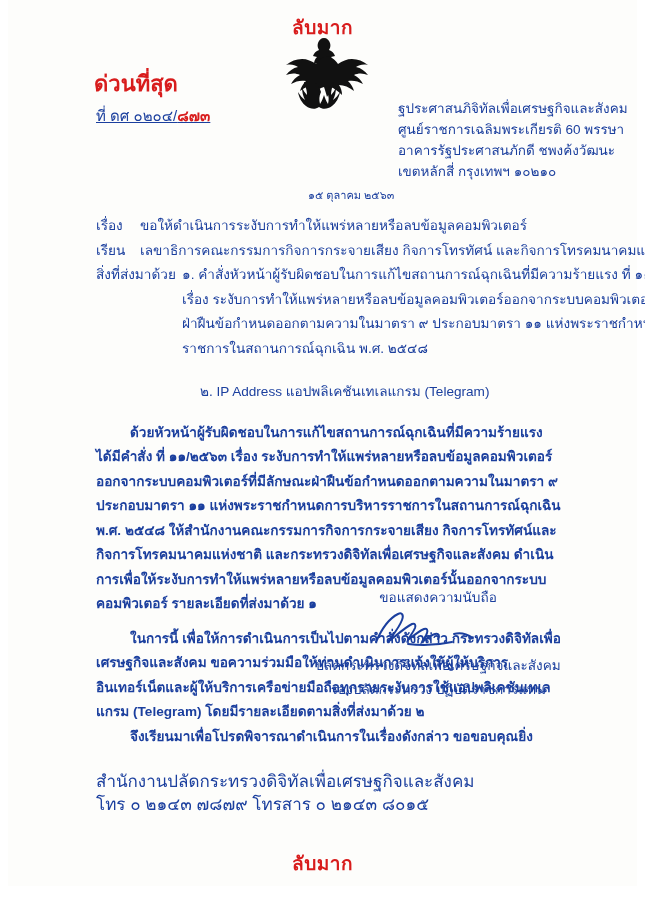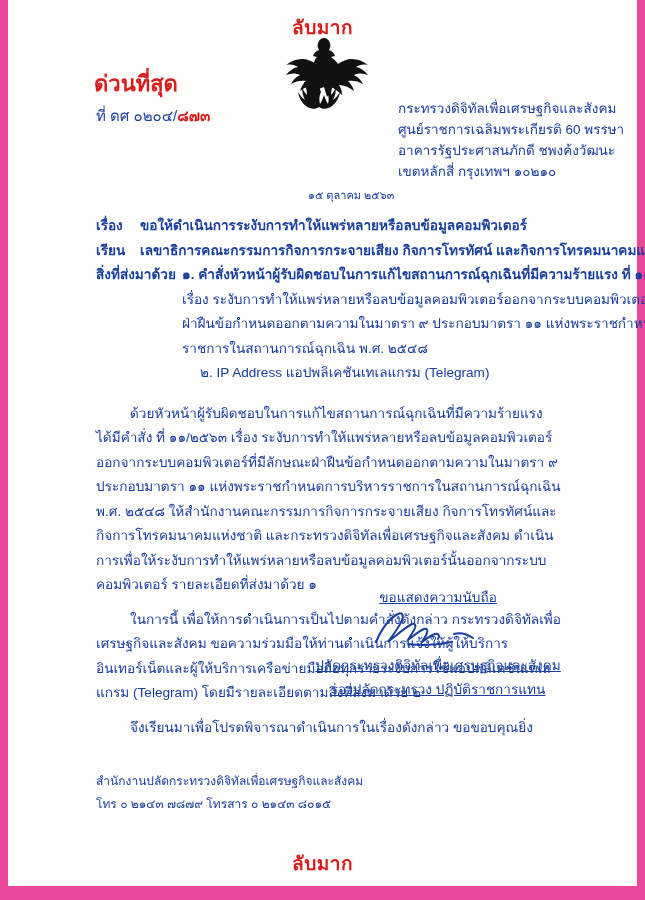--- a/index.html
+++ b/index.html
@@ -10,21 +10,21 @@
   body {
     width: 645px;
     height: 900px;
     overflow: hidden;
     font-family: "Liberation Sans", sans-serif;
   }
   .page {
     position: relative;
     width: 645px;
     height: 900px;
-    background: #ec4899;
+    background: #ffffff;
     box-sizing: border-box;
     padding: 0;
   }
   .sheet {
     position: absolute;
     left: 8px;
     top: 0px;
     width: 629px;
     height: 886px;
     background: #fdfdfb;
@@ -55,20 +55,21 @@
     color: #d81c1c;
     font-weight: bold;
     font-size: 22px;
   }
   .docnum {
     position: absolute;
     left: 88px;
     top: 104px;
     color: #1b3f9e;
     font-size: 15px;
+    text-decoration: underline;
   }
   .docnum .stamp {
     color: #d81c1c;
     font-weight: bold;
   }
   .garuda {
     position: absolute;
     left: 262px;
     top: 36px;
     width: 108px;
@@ -92,49 +93,48 @@
   }
   .body {
     position: absolute;
     left: 88px;
     top: 214px;
     width: 466px;
     color: #1b3f9e;
     font-size: 13.6px;
     line-height: 24.5px;
   }
-  .row { display: block; white-space: nowrap; font-weight: bold; }
+  .row { display: block; white-space: nowrap; }
   .lbl { display: inline-block; }
-  .para { text-indent: 34px; }
+  .para { text-indent: 34px; font-weight: bold; }
   .attach-line { padding-left: 86px; white-space: nowrap; }
-  .attach-line2 { padding-left: 104px; white-space: nowrap; }
+  .attach-line2 { padding-left: 104px; white-space: nowrap; margin-top: 19px; }
   .sign-block {
     position: absolute;
     left: 300px;
     top: 586px;
     width: 260px;
     text-align: center;
     color: #1b3f9e;
     font-size: 13.6px;
     line-height: 24px;
-    text-decoration: underline;
   }
   .signature {
     position: absolute;
     left: 360px;
     top: 608px;
     width: 130px;
     height: 42px;
   }
   .footer {
     position: absolute;
     left: 88px;
     top: 770px;
     color: #1b3f9e;
-    font-size: 12px;
+    font-size: 17px;
     line-height: 23px;
   }
   .footer div { white-space: nowrap; }
 </style>
 </head>
 <body>
 
 <div class="page">
   <div class="sheet">
 
@@ -148,21 +148,21 @@
 
     <svg class="garuda" viewBox="0 0 108 74">
       <g fill="#111">
         <path d="M54 2c3 0 5 2 6 5 1 3 0 5-1 7 3 1 5 3 6 6l-4 1c2 2 3 4 3 7l-5-1c1 3 0 6-2 8l-3-3-3 3c-2-2-3-5-2-8l-5 1c0-3 1-5 3-7l-4-1c1-3 3-5 6-6-1-2-2-4-1-7 1-3 3-5 6-5z"></path>
         <path d="M54 20c6 0 11 3 14 8 4-3 9-5 14-5 6 0 11 2 16 6-5-1-9 0-12 2 5 1 9 4 12 8-5-2-10-2-14 0 4 2 7 5 9 9-5-3-10-4-15-3 3 3 5 6 6 10-5-4-10-6-15-6 2 3 3 6 3 10-4-4-8-7-12-8 0 4-1 7-3 10-1-4-2-7-3-10-4 1-8 4-12 8 0-4 1-7 3-10-5 0-10 2-15 6 1-4 3-7 6-10-5-1-10 0-15 3 2-4 5-7 9-9-4-2-9-2-14 0 3-4 7-7 12-8-3-2-7-3-12-2 5-4 10-6 16-6 5 0 10 2 14 5 3-5 8-8 14-8z"></path>
         <path d="M44 46c3 2 6 6 7 10-2 4-2 8-1 12 2-3 3-6 4-9 1 3 2 6 4 9 1-4 1-8-1-12 1-4 4-8 7-10-2 5-3 9-3 13 2-2 4-5 5-8 0 5-1 9-3 13 3-2 5-5 7-8-1 6-4 11-8 14-4 3-9 4-13 1-4 3-9 2-13-1-4-3-7-8-8-14 2 3 4 6 7 8-2-4-3-8-3-13 1 3 3 6 5 8 0-4-1-8-3-13z"></path>
       </g>
     </svg>
 
     <div class="agency">
-      <div>กระทรวงดิจิทัลเพื่อเศรษฐกิจและสังคม</div>
+      <div>ฐประศาสนภิจิทัลเพื่อเศรษฐกิจและสังคม</div>
       <div>ศูนย์ราชการเฉลิมพระเกียรติ 60 พรรษา</div>
       <div>อาคารรัฐประศาสนภักดี ชพงค้งวัฒนะ</div>
       <div>เขตหลักสี่ กรุงเทพฯ ๑๐๒๑๐</div>
     </div>
 
     <div class="datum">๑๕ ตุลาคม ๒๕๖๓</div>
 
     <div class="body">
       <div class="row">
         <span class="lbl" style="width:44px">เรื่อง</span><span>ขอให้ดำเนินการระงับการทำให้แพร่หลายหรือลบข้อมูลคอมพิวเตอร์</span>
@@ -173,21 +173,21 @@
       <div class="row">
         <span class="lbl" style="width:86px">สิ่งที่ส่งมาด้วย</span><span>๑. คำสั่งหัวหน้าผู้รับผิดชอบในการแก้ไขสถานการณ์ฉุกเฉินที่มีความร้ายแรง ที่ ๑๑/๒๕๖๓</span>
       </div>
       <div class="attach-line">เรื่อง ระงับการทำให้แพร่หลายหรือลบข้อมูลคอมพิวเตอร์ออกจากระบบคอมพิวเตอร์ที่มีลักษณะ</div>
       <div class="attach-line">ฝ่าฝืนข้อกำหนดออกตามความในมาตรา ๙ ประกอบมาตรา ๑๑ แห่งพระราชกำหนดการบริหาร</div>
       <div class="attach-line">ราชการในสถานการณ์ฉุกเฉิน พ.ศ. ๒๕๔๘</div>
       <div class="attach-line2">๒. IP Address แอปพลิเคชันเทเลแกรม (Telegram)</div>
 
       <div class="para" style="margin-top:16px">ด้วยหัวหน้าผู้รับผิดชอบในการแก้ไขสถานการณ์ฉุกเฉินที่มีความร้ายแรง ได้มีคำสั่ง ที่ ๑๑/๒๕๖๓ เรื่อง ระงับการทำให้แพร่หลายหรือลบข้อมูลคอมพิวเตอร์ออกจากระบบคอมพิวเตอร์ที่มีลักษณะฝ่าฝืนข้อกำหนดออกตามความในมาตรา ๙ ประกอบมาตรา ๑๑ แห่งพระราชกำหนดการบริหารราชการในสถานการณ์ฉุกเฉิน พ.ศ. ๒๕๔๘ ให้สำนักงานคณะกรรมการกิจการกระจายเสียง กิจการโทรทัศน์และกิจการโทรคมนาคมแห่งชาติ และกระทรวงดิจิทัลเพื่อเศรษฐกิจและสังคม ดำเนินการเพื่อให้ระงับการทำให้แพร่หลายหรือลบข้อมูลคอมพิวเตอร์นั้นออกจากระบบคอมพิวเตอร์ รายละเอียดที่ส่งมาด้วย ๑</div>
       <div class="para" style="margin-top:10px">ในการนี้ เพื่อให้การดำเนินการเป็นไปตามคำสั่งดังกล่าว กระทรวงดิจิทัลเพื่อเศรษฐกิจและสังคม ขอความร่วมมือให้ท่านดำเนินการแจ้งให้ผู้ให้บริการอินเทอร์เน็ตและผู้ให้บริการเครือข่ายมือถือทุกรายระงับการใช้แอปพลิเคชันเทเลแกรม (Telegram) โดยมีรายละเอียดตามสิ่งที่ส่งมาด้วย ๒</div>
-      <div class="para" style="margin-top:10px">จึงเรียนมาเพื่อโปรดพิจารณาดำเนินการในเรื่องดังกล่าว ขอขอบคุณยิ่ง</div>
+      <div class="para" style="">จึงเรียนมาเพื่อโปรดพิจารณาดำเนินการในเรื่องดังกล่าว ขอขอบคุณยิ่ง</div>
     </div>
 
     <div class="sign-block">
       <div>ขอแสดงความนับถือ</div>
       <div style="height:44px"></div>
       <div>ปลัดกระทรวงดิจิทัลเพื่อเศรษฐกิจและสังคม</div>
       <div>รองปลัดกระทรวง ปฏิบัติราชการแทน</div>
     </div>
 
     <svg class="signature" viewBox="0 0 130 42">

